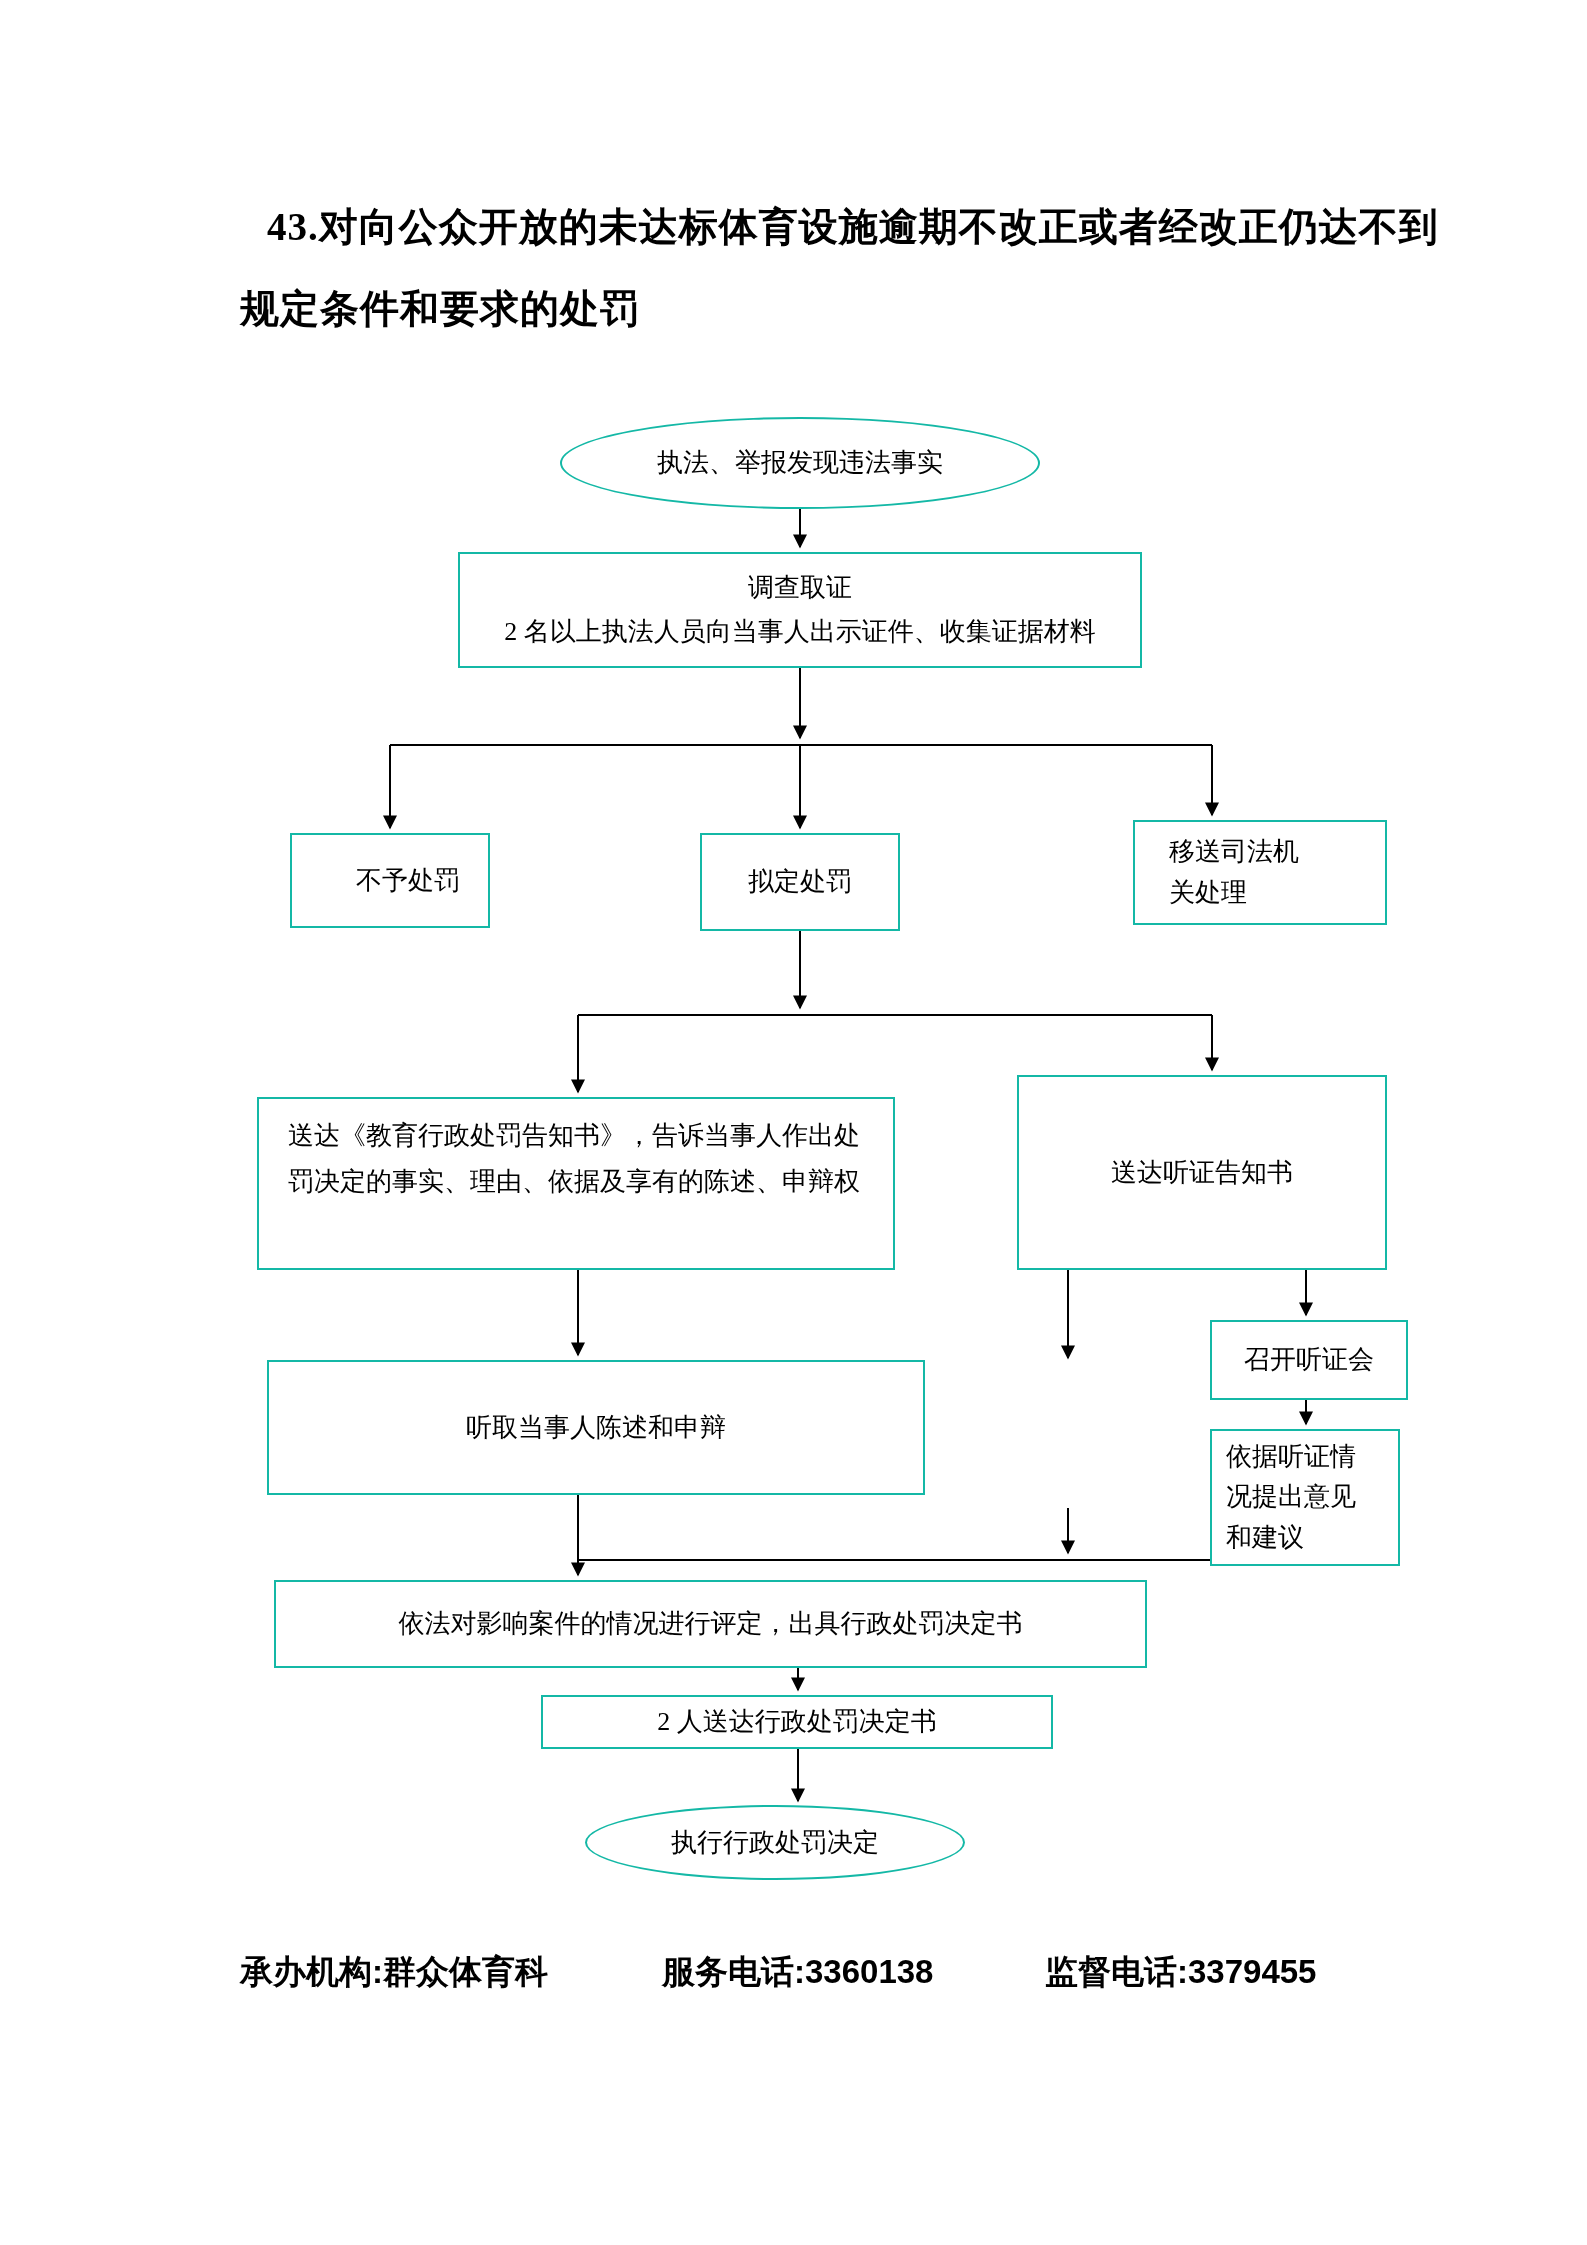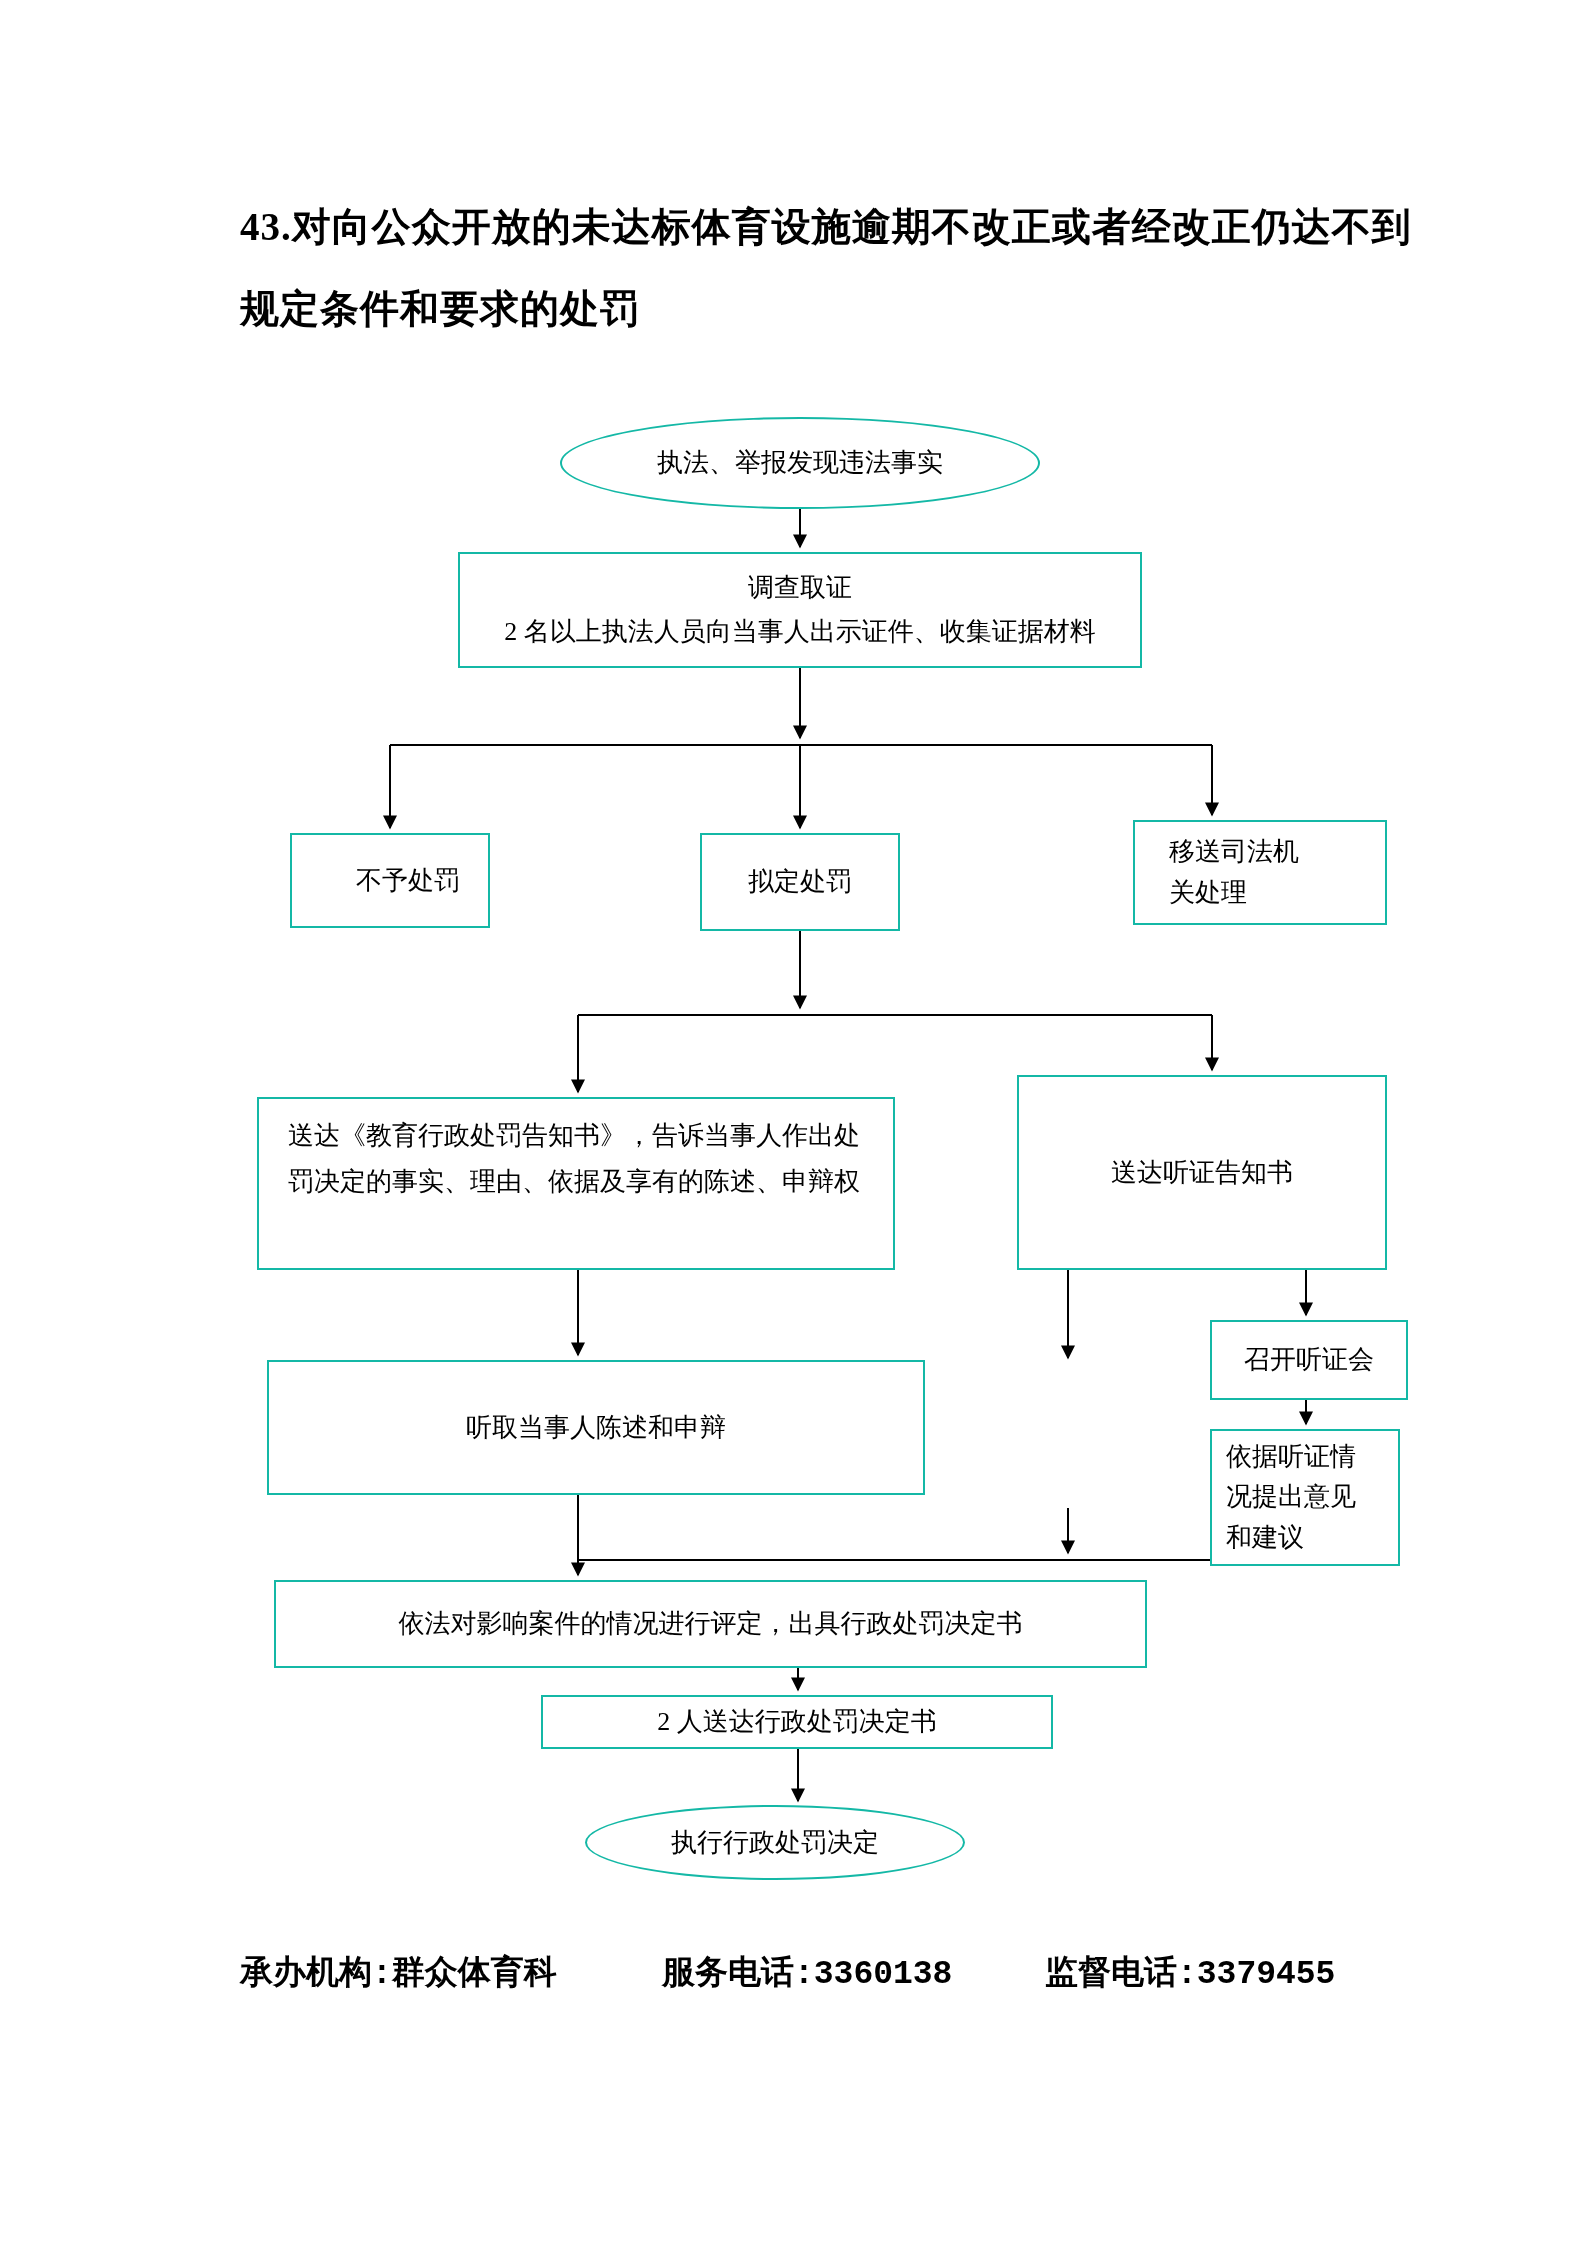--- a/index.html
+++ b/index.html
@@ -39,29 +39,29 @@
   .connectors {
     position: absolute;
     left: 0; top: 0;
     pointer-events: none;
   }
   .footer-item {
     position: absolute;
     font-size: 33px;
     font-weight: bold;
     white-space: nowrap;
-    font-family: Liberation Mono, monospace;
+    font-family: Liberation Sans, sans-serif;
   }
 </style>
 </head>
 <body>
 
 <div class="page">
 
-  <div class="title-line" style="top:200px;">43.对向公众开放的未达标体育设施逾期不改正或者经改正仍达不到</div>
+  <div class="title-line" style="top:200px;margin-left:27px;">43.对向公众开放的未达标体育设施逾期不改正或者经改正仍达不到</div>
   <div class="title-line" style="top:282px;">规定条件和要求的处罚</div>
 
   <svg class="connectors" width="1587" height="2245" viewBox="0 0 1587 2245">
     <defs>
       <marker id="arrow" viewBox="0 0 10 10" refX="9" refY="5" markerWidth="8" markerHeight="7" orient="auto-start-reverse">
         <path d="M0,0 L10,5 L0,10 Z" fill="#000000"></path>
       </marker>
     </defs>
     <g stroke="#000000" stroke-width="2">
       <line x1="800" y1="509" x2="800" y2="547" marker-end="url(#arrow)"></line>

